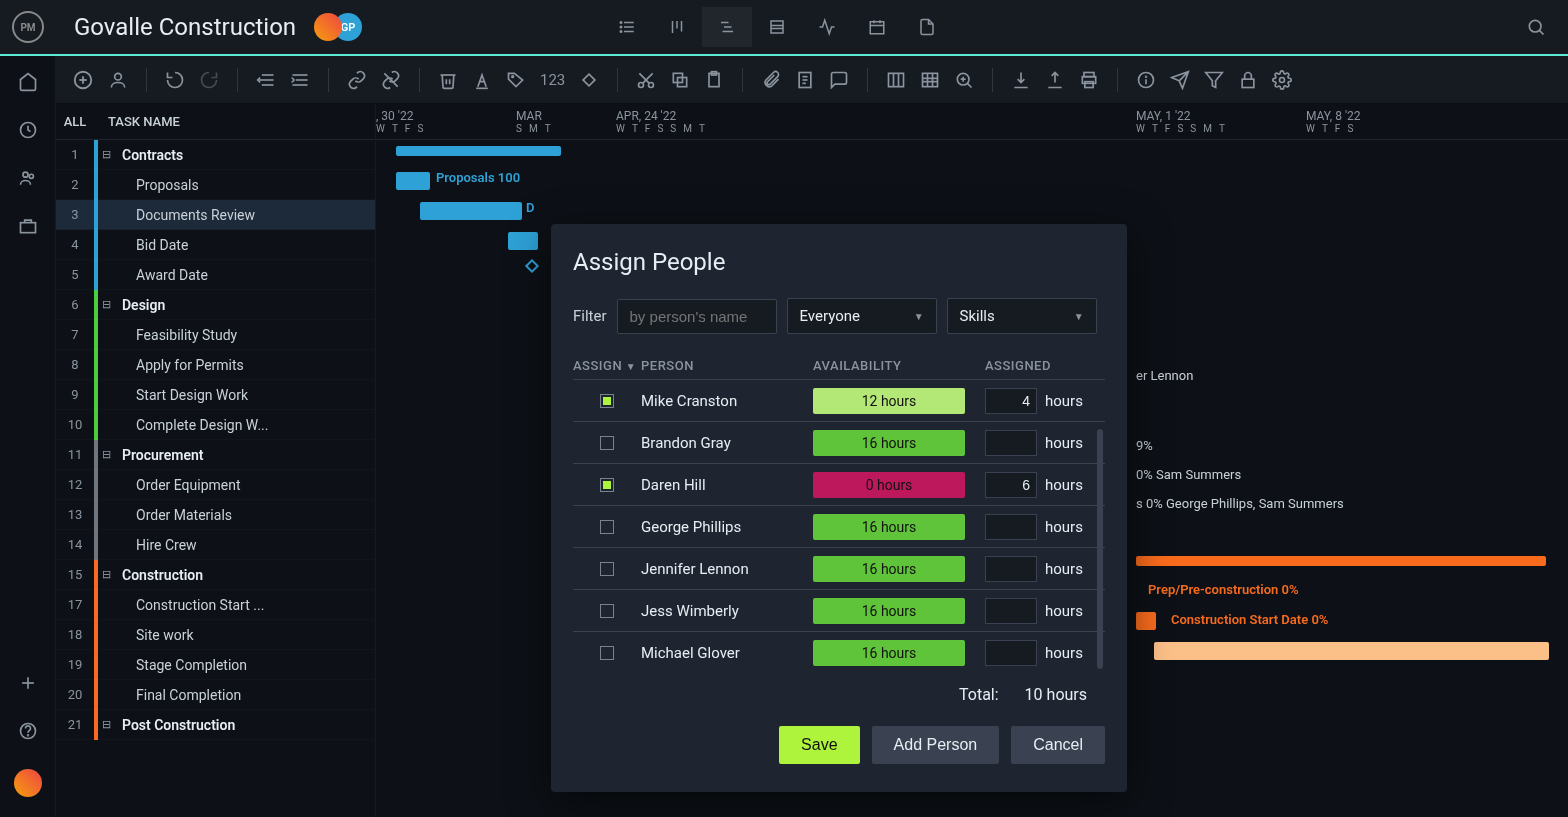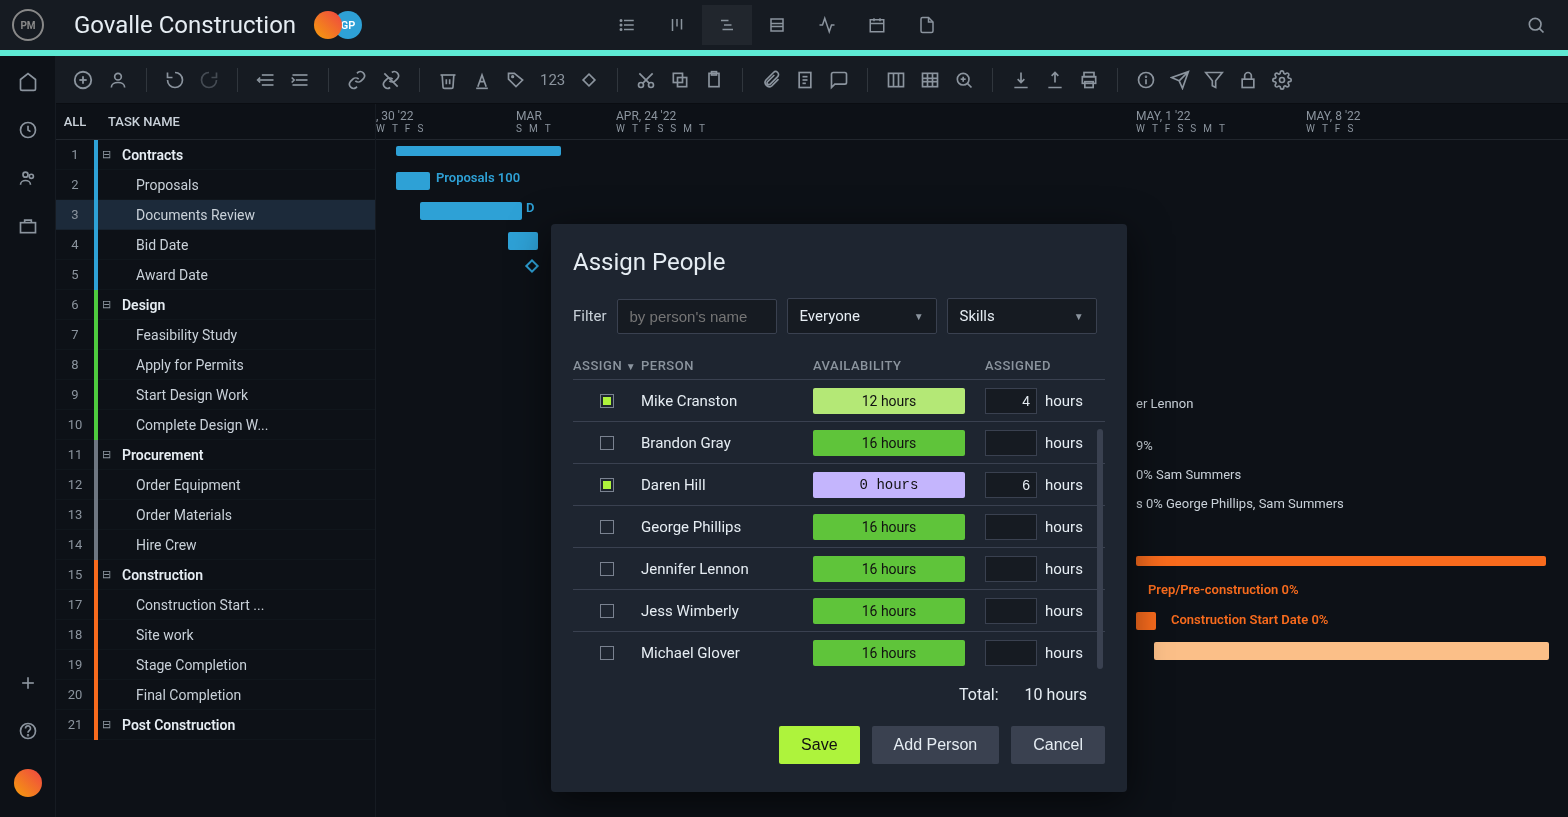--- a/index.html
+++ b/index.html
@@ -10,21 +10,21 @@
   width: 1568px;
   height: 817px;
   overflow: hidden;
   font-size: 14px;
 }
 .app { display: flex; flex-direction: column; height: 100%; }
 .topbar {
   display: flex; align-items: center;
   height: 56px;
   background: #161b22;
-  border-bottom: 6px solid #5eead4;
+  border-bottom: 2px solid #5eead4;
   padding: 0 12px;
 }
 .logo {
   width: 32px; height: 32px; border: 2px solid #888; border-radius: 50%;
   display: flex; align-items: center; justify-content: center;
   font-size: 10px; font-weight: bold; color: #888;
   margin-right: 30px;
 }
 .project-name { font-size: 24px; color: #e6edf3; font-weight: 400; margin-right: 18px; }
 .avatar-group { display: flex; align-items: center; }
@@ -106,21 +106,21 @@
 .thead .c1{width:68px;} .thead .c2{flex:1;} .thead .c3{width:172px;} .thead .c4{width:120px;}
 .prow { display:flex; align-items:center; height:42px; border-top:1px solid #3a4150;}
 .prow .c1{width:68px; display:flex; justify-content:center;}
 .cb { width:14px;height:14px; border:1.5px solid #7a8290; background:transparent; cursor:pointer; display:flex;align-items:center;justify-content:center;}
 .cb.on::after{content:''; width:8px;height:8px; background:#aef33c;}
 .prow .c2{flex:1; font-size:15px; color:#e6edf3;}
 .prow .c3{width:172px; padding-right:20px;}
 .avail { height:26px; border-radius:2px; display:flex; align-items:center; justify-content:center; font-size:14px; color:#111;}
 .avail.g1{background:#b4e876;}
 .avail.g2{background:#5fc43a;}
-.avail.g3{background:#c4b5fd;font-family:Liberation Mono, monospace;}
+.avail.g3{background:#be185d;}
 .prow .c4{width:120px; display:flex; align-items:center; gap:8px;}
 .hrin { width:52px; height:26px; background:#161b22; border:1px solid #3a4150; color:#e6edf3; text-align:right; padding-right:6px; font-size:14px;}
 .hlab{ font-size:15px; color:#e6edf3;}
 .trow { display:flex; justify-content:flex-end; gap:26px; padding:12px 18px 0 0; font-size:16px; color:#e6edf3;}
 .btn-row { display:flex; gap:12px; justify-content:flex-end; margin-top:22px;}
 .btn { padding: 10px 22px; font-size:16px; border:none; cursor:pointer; border-radius:2px;}
 .btn.save { background:#aef33c; color:#111;}
 .btn.add { background:#3a4150; color:#e6edf3;}
 .btn.cancel { background:#3a4150; color:#e6edf3;}
 .scrollind { position:absolute; right:2px; top:50px; width:6px; height:240px; background:#3a4150; border-radius:3px;}
@@ -613,21 +613,21 @@
           <div class="gbar blue" style="left:20px;top:42px;width:165px;height:10px;"></div>
           <div class="gbar blue" style="left:20px;top:68px;width:34px;"></div>
           <div class="glabel blue" style="left:60px;top:66px;">Proposals  100</div>
           <div class="gbar blue" style="left:44px;top:98px;width:102px;"></div>
           <div class="glabel blue" style="left:150px;top:96px;">D</div>
           <div class="gbar blue" style="left:132px;top:128px;width:30px;"></div>
           <svg style="position:absolute;left:148px;top:154px;" width="16" height="16">
               <rect x="4" y="4" width="8" height="8" transform="rotate(45 8 8)" fill="none" stroke="#2ea1d6" stroke-width="2"></rect>
             </svg>
 
-          <div class="glabel" style="left:760px;top:292px;">er Lennon</div>
+          <div class="glabel" style="left:760px;top:264px;">er Lennon</div>
           <div class="glabel" style="left:760px;top:334px;">9%</div>
           <div class="glabel" style="left:760px;top:363px;">0%  Sam Summers</div>
           <div class="glabel" style="left:760px;top:392px;">s  0%  George Phillips, Sam Summers</div>
 
           <div class="gbar orange" style="left:760px;top:452px;width:410px;height:10px;"></div>
           <div class="glabel orange" style="left:772px;top:478px;">Prep/Pre-construction  0%</div>
           <div class="gbar orange" style="left:760px;top:508px;width:20px;"></div>
           <div class="glabel orange" style="left:795px;top:508px;">Construction Start Date  0%</div>
           <div class="gbar orangelight" style="left:778px;top:538px;width:395px;"></div>
         </div>

